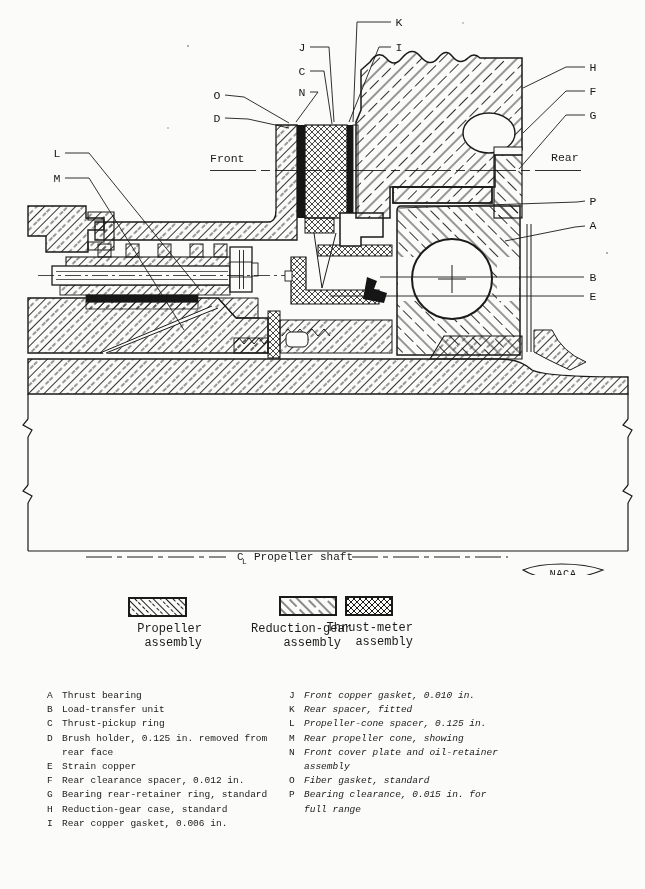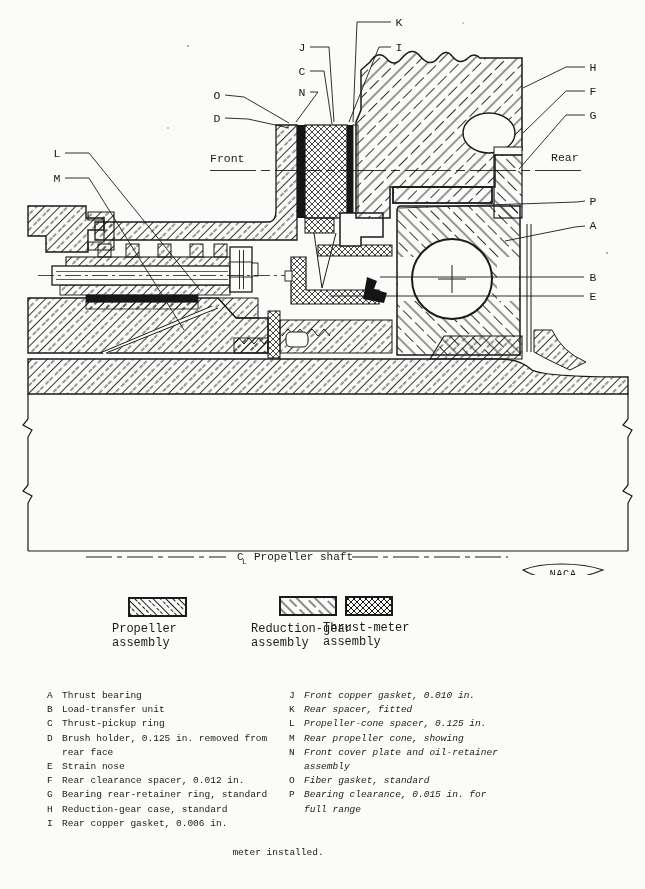--- a/index.html
+++ b/index.html
@@ -4,21 +4,21 @@
 <style>
   html,body{margin:0;padding:0;}
   body{
     width:645px;height:889px;position:relative;overflow:hidden;
     background:#fbfbf9;color:#1a1a1a;
     font-family:"Liberation Mono","DejaVu Sans Mono",monospace;
   }
   .abs{position:absolute;}
   svg text{font-family:"Liberation Mono","DejaVu Sans Mono",monospace;fill:#1a1a1a;}
   
-  .legend-label{font-size:12px;line-height:13.5px;text-align:left;white-space:pre;}
+  .legend-label{font-size:12px;line-height:13.5px;text-align:right;white-space:pre;}
   
   .parts-col{font-size:9.5px;line-height:14.2px;}
   .entry{position:relative;padding-left:15px;}
   .pk{position:absolute;left:0;top:0;}
   .col-left{width:224px;}
   .col-left .pd{display:inline-block;width:208px;vertical-align:top;}
   .col-right{width:213px;}
   .col-right .pd{display:inline-block;width:197px;vertical-align:top;font-style:italic;}
   
   .caption{font-size:9.5px;line-height:14px;width:490px;}
@@ -223,32 +223,31 @@
   <div class="abs legend-label" style="left:112px;top:623px;width:90px"><span>Propeller</span><br><span>assembly</span></div>
   <div class="abs legend-label" style="left:251px;top:623px;width:90px"><span>Reduction-gear</span><br><span>assembly</span></div>
   <div class="abs legend-label" style="left:323px;top:622px;width:90px"><span>Thrust-meter</span><br><span>assembly</span></div>
 </div>
 
 <div class="abs parts-col col-left" style="left:47px;top:689px">
   <div class="entry"><span class="pk">A</span><span class="pd">Thrust bearing</span></div>
   <div class="entry"><span class="pk">B</span><span class="pd">Load-transfer unit</span></div>
   <div class="entry"><span class="pk">C</span><span class="pd">Thrust-pickup ring</span></div>
   <div class="entry"><span class="pk">D</span><span class="pd">Brush holder, 0.125 in. removed from rear face</span></div>
-  <div class="entry"><span class="pk">E</span><span class="pd">Strain nose</span></div>
+  <div class="entry"><span class="pk">E</span><span class="pd">Strain copper</span></div>
   <div class="entry"><span class="pk">F</span><span class="pd">Rear clearance spacer, 0.012 in.</span></div>
   <div class="entry"><span class="pk">G</span><span class="pd">Bearing rear-retainer ring, standard</span></div>
   <div class="entry"><span class="pk">H</span><span class="pd">Reduction-gear case, standard</span></div>
   <div class="entry"><span class="pk">I</span><span class="pd">Rear copper gasket, 0.006 in.</span></div>
 </div>
 
 <div class="abs parts-col col-right" style="left:289px;top:689px">
   <div class="entry"><span class="pk">J</span><span class="pd">Front copper gasket, 0.010 in.</span></div>
   <div class="entry"><span class="pk">K</span><span class="pd">Rear spacer, fitted</span></div>
   <div class="entry"><span class="pk">L</span><span class="pd">Propeller-cone spacer, 0.125 in.</span></div>
   <div class="entry"><span class="pk">M</span><span class="pd">Rear propeller cone, showing</span></div>
   <div class="entry"><span class="pk">N</span><span class="pd">Front cover plate and oil-retainer assembly</span></div>
   <div class="entry"><span class="pk">O</span><span class="pd">Fiber gasket, standard</span></div>
   <div class="entry"><span class="pk">P</span><span class="pd">Bearing clearance, 0.015 in. for full range</span></div>
 </div>
 
 <div class="abs caption" style="left:33px;top:846px">
-  <div class="l2">meter installed.</div>
 </div>
 
 </body></html>

